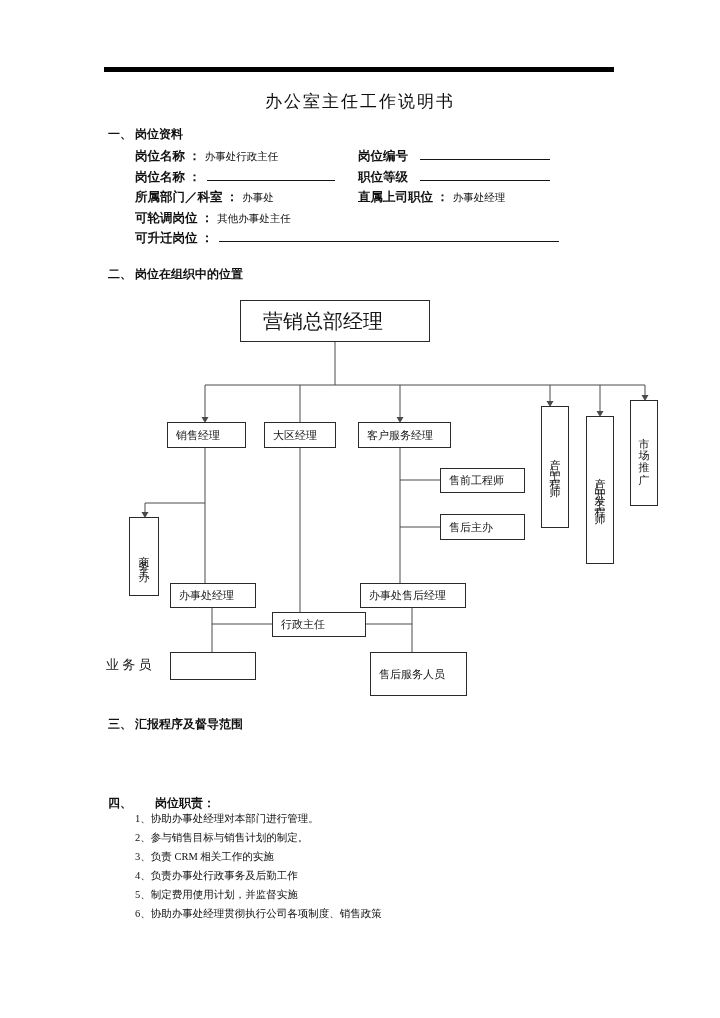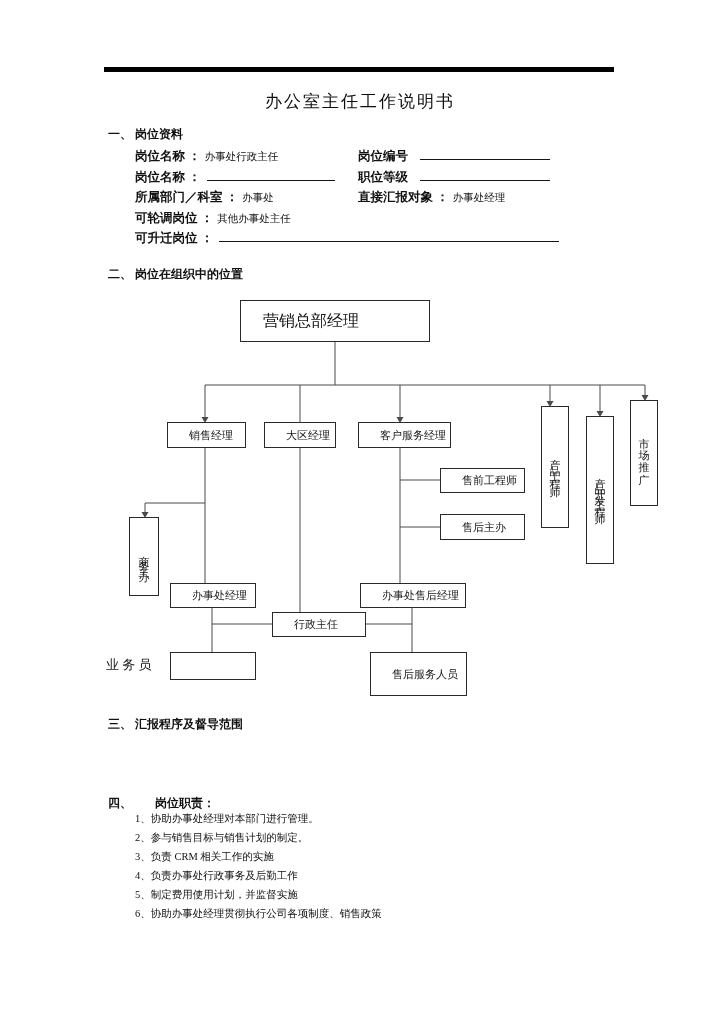--- a/index.html
+++ b/index.html
@@ -19,21 +19,21 @@
   .row { position:relative; height:20.5px; white-space:nowrap; }
   .lbl { font-size:12.5px; font-weight:bold; }
   .val { font-size:10.5px; }
   .rcol { position:absolute; left:223px; top:0; white-space:nowrap; }
   .ul { display:inline-block; border-bottom:1px solid #151515; height:12px; vertical-align:baseline; }
   .connectors { position:absolute; left:0; top:0; pointer-events:none; }
   .cbox {
     position:absolute; border:1px solid #2a2a2a; background:#fff;
     font-size:11px; box-sizing:border-box; color:#151515;
   }
-  .hbox { display:flex; align-items:center; padding-left:21px; }
+  .hbox { display:flex; align-items:center; padding-left:8px; }
   .vbox { writing-mode:vertical-rl; text-orientation:upright; text-align:center; }
   .freelabel { position:absolute; font-size:13px; color:#151515; white-space:nowrap; }
   .s4items { position:absolute; left:135px; }
   .s4item { height:19px; font-size:10.5px; white-space:nowrap; }
 </style>
 </head>
 <body>
 
 <div class="page">
 
@@ -59,21 +59,21 @@
       <span class="ul" style="width:128px;margin-left:2px;"></span>
       <span class="rcol">
         <span class="lbl">职位等级</span>
         <span class="ul" style="width:130px;margin-left:8px;"></span>
       </span>
     </div>
     <div class="row">
       <span class="lbl">所属部门／科室 ：</span>
       <span class="val">办事处</span>
       <span class="rcol">
-        <span class="lbl">直接汇报对象 ：</span>
+        <span class="lbl">直属上司职位 ：</span>
         <span class="val">办事处经理</span>
       </span>
     </div>
     <div class="row">
       <span class="lbl">可轮调岗位 ：</span>
       <span class="val">其他办事处主任</span>
     </div>
     <div class="row">
       <span class="lbl">可升迁岗位 ：</span>
       <span class="ul" style="width:340px;margin-left:2px;"></span>
@@ -109,21 +109,21 @@
     <g fill="#4a4a4a" stroke="none">
       <polygon points="201.5,417 208.5,417 205,423"></polygon>
       <polygon points="396.5,417 403.5,417 400,423"></polygon>
       <polygon points="546.5,401 553.5,401 550,407"></polygon>
       <polygon points="596.5,411 603.5,411 600,417"></polygon>
       <polygon points="641.5,395 648.5,395 645,401"></polygon>
       <polygon points="141.5,512 148.5,512 145,518"></polygon>
     </g>
   </svg>
 
-  <div class="cbox hbox" style="left:240px;top:300px;width:190px;height:42px;font-size:16px;padding-left:22px;">营销总部经理</div>
+  <div class="cbox hbox" style="left:240px;top:300px;width:190px;height:42px;font-size:20px;padding-left:22px;">营销总部经理</div>
 
   <div class="cbox hbox" style="left:167px;top:422px;width:79px;height:26px;">销售经理</div>
   <div class="cbox hbox" style="left:264px;top:422px;width:72px;height:26px;">大区经理</div>
   <div class="cbox hbox" style="left:358px;top:422px;width:93px;height:26px;">客户服务经理</div>
 
   <div class="cbox vbox" style="left:541px;top:406px;width:28px;height:122px;letter-spacing:7px;line-height:26px;">产品工程师</div>
   <div class="cbox vbox" style="left:586px;top:416px;width:28px;height:148px;letter-spacing:6px;line-height:26px;">产品开发工程师</div>
   <div class="cbox vbox" style="left:630px;top:400px;width:28px;height:106px;letter-spacing:12px;line-height:26px;">市场推广</div>
 
   <div class="cbox hbox" style="left:440px;top:468px;width:85px;height:25px;">售前工程师</div>

